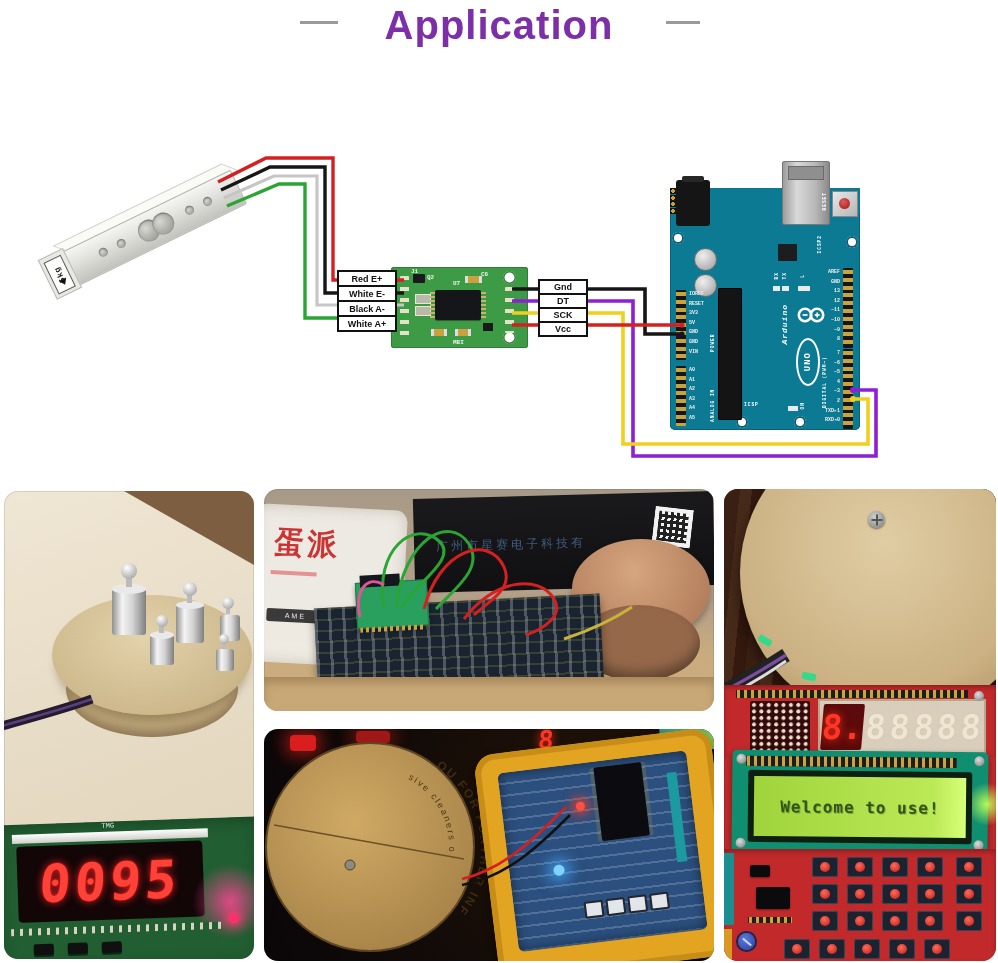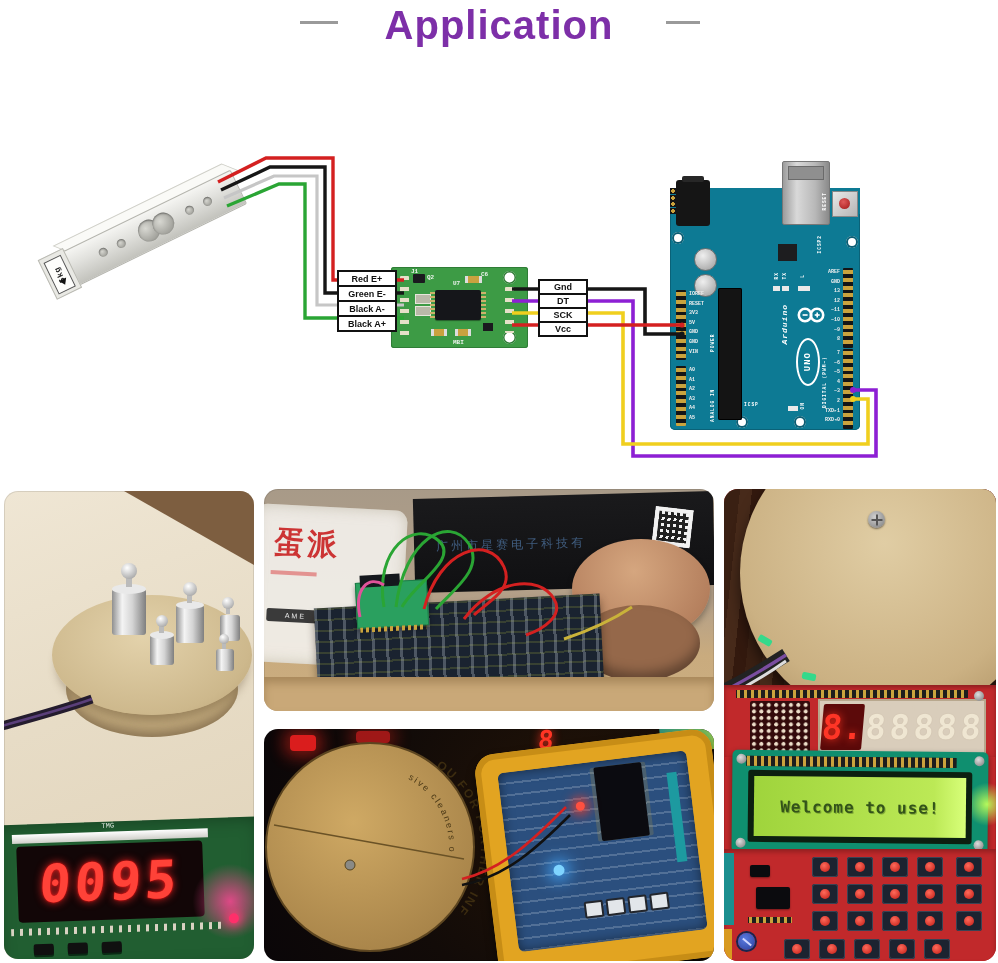--- a/index.html
+++ b/index.html
@@ -320,23 +320,23 @@
   <polyline points="512,313 623,313 623,444 868,444 868,399 853,399" fill="none" stroke="#f0cf1e" stroke-width="3.6"></polyline>
   <polyline points="512,325 682,325" fill="none" stroke="#d42020" stroke-width="3.6"></polyline>
   <circle cx="853" cy="390" r="3" fill="#8d1fd4"></circle>
   <circle cx="853" cy="399" r="3" fill="#f0cf1e"></circle>
   <circle cx="682" cy="334" r="2.6" fill="#161616"></circle>
   <circle cx="682" cy="325" r="2.6" fill="#d42020"></circle>
 </svg>
 
 <div class="abs" id="leftboxes">
     <div class="wirebox">Red E+</div>
-    <div class="wirebox">Green E-</div>
+    <div class="wirebox">White E-</div>
     <div class="wirebox">Black A-</div>
-    <div class="wirebox">Black A+</div>
+    <div class="wirebox">White A+</div>
   </div>
 <div class="abs" id="rightboxes">
     <div class="wirebox">Gnd</div>
     <div class="wirebox">DT</div>
     <div class="wirebox">SCK</div>
     <div class="wirebox">Vcc</div>
   </div>
 
 <div class="photo" id="p1">
   <div class="p1-corner"></div>

